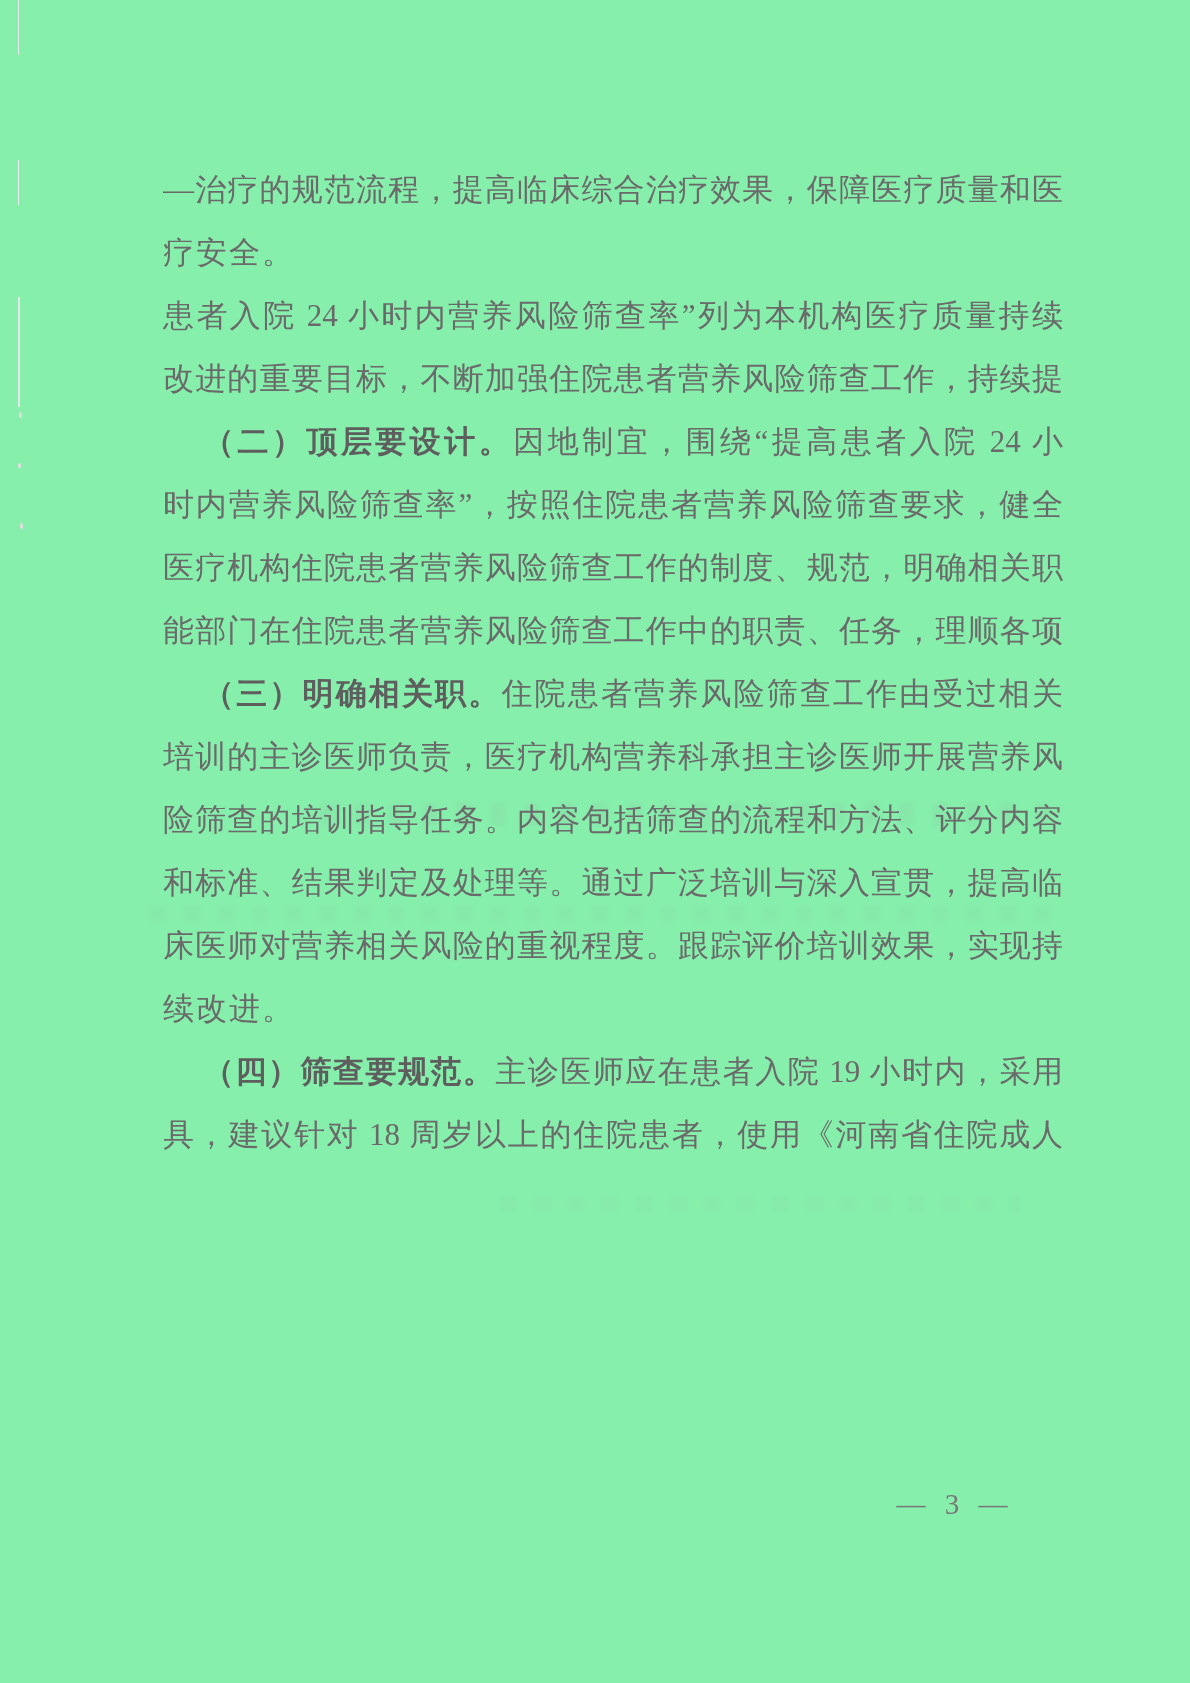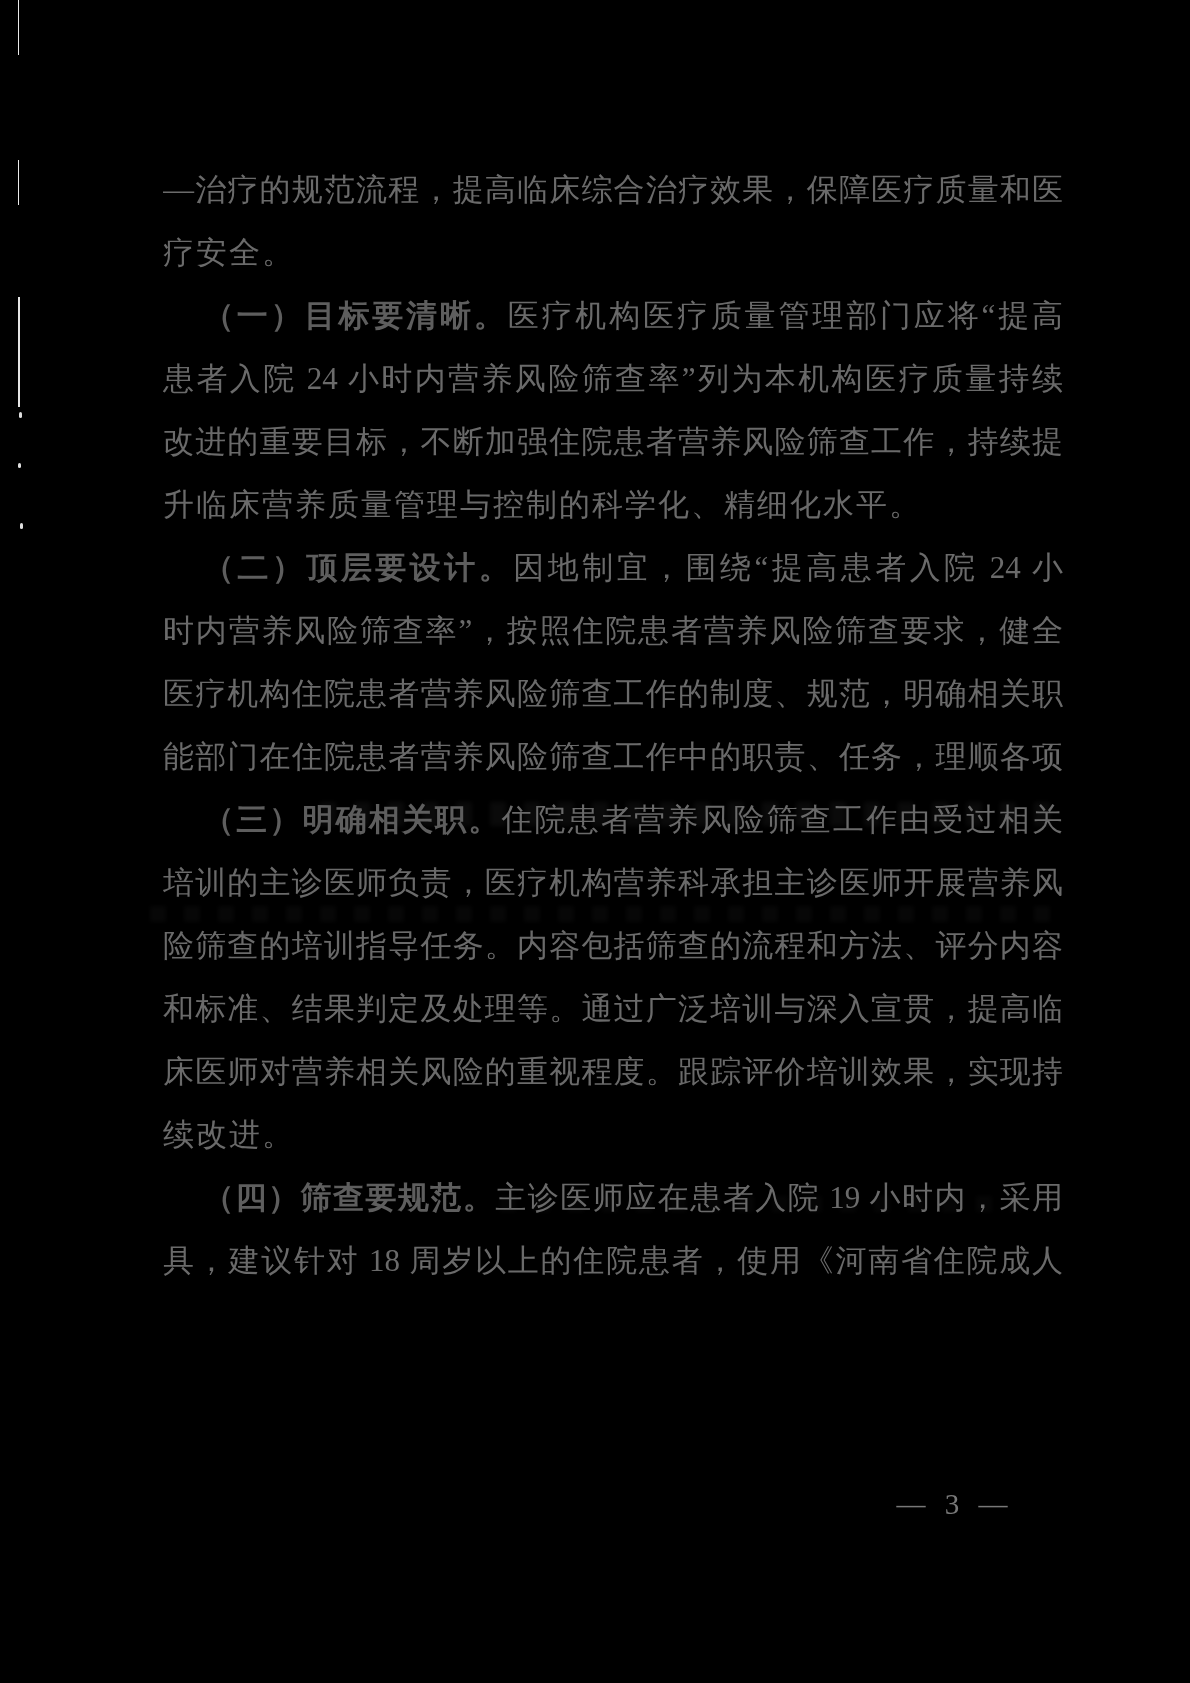--- a/index.html
+++ b/index.html
@@ -4,21 +4,21 @@
 <style>
   html,body{margin:0;padding:0;}
   body{
     width:1190px;height:1683px;
     background:#f4f4f2;
     font-family:"Liberation Serif","DejaVu Serif",serif;
   }
   .page{
     position:relative;
     width:1190px;height:1683px;
-    background:#000000;
+    background:#86efac;
     overflow:hidden;
   }
   
   .doc{
     position:absolute;
     left:163px;top:158px;width:900px;
     color:#6a6a6a;
     font-size:31px;
     letter-spacing:0;
   }
@@ -82,24 +82,22 @@
   <div class="artifact speck1"></div>
   <div class="artifact speck2"></div>
   <div class="artifact speck3"></div>
   <div class="artifact ghost ghost1"></div>
   <div class="artifact ghost ghost2"></div>
   <div class="artifact ghost ghost3"></div>
 
   <div class="doc">
     <div class="line fill"><span class="head"></span><span class="rest">—治疗的规范流程，提高临床综合治疗效果，保障医疗质量和医</span></div>
     <div class="line end"><span class="head"></span><span class="rest">疗安全。</span></div>
-    <div class="line fill indent"><span class="head">（一）目标要清晰。</span><span class="rest">医疗机构医疗质量管理部门应将“提高</span></div>
     <div class="line fill"><span class="head"></span><span class="rest">患者入院 24 小时内营养风险筛查率”列为本机构医疗质量持续</span></div>
     <div class="line fill"><span class="head"></span><span class="rest">改进的重要目标，不断加强住院患者营养风险筛查工作，持续提</span></div>
-    <div class="line end"><span class="head"></span><span class="rest">升临床营养质量管理与控制的科学化、精细化水平。</span></div>
     <div class="line fill indent"><span class="head">（二）顶层要设计。</span><span class="rest">因地制宜，围绕“提高患者入院 24 小</span></div>
     <div class="line fill"><span class="head"></span><span class="rest">时内营养风险筛查率”，按照住院患者营养风险筛查要求，健全</span></div>
     <div class="line fill"><span class="head"></span><span class="rest">医疗机构住院患者营养风险筛查工作的制度、规范，明确相关职</span></div>
     <div class="line fill"><span class="head"></span><span class="rest">能部门在住院患者营养风险筛查工作中的职责、任务，理顺各项</span></div>
     <div class="line fill indent"><span class="head">（三）明确相关职。</span><span class="rest">住院患者营养风险筛查工作由受过相关</span></div>
     <div class="line fill"><span class="head"></span><span class="rest">培训的主诊医师负责，医疗机构营养科承担主诊医师开展营养风</span></div>
     <div class="line fill"><span class="head"></span><span class="rest">险筛查的培训指导任务。内容包括筛查的流程和方法、评分内容</span></div>
     <div class="line fill"><span class="head"></span><span class="rest">和标准、结果判定及处理等。通过广泛培训与深入宣贯，提高临</span></div>
     <div class="line fill"><span class="head"></span><span class="rest">床医师对营养相关风险的重视程度。跟踪评价培训效果，实现持</span></div>
     <div class="line end"><span class="head"></span><span class="rest">续改进。</span></div>

